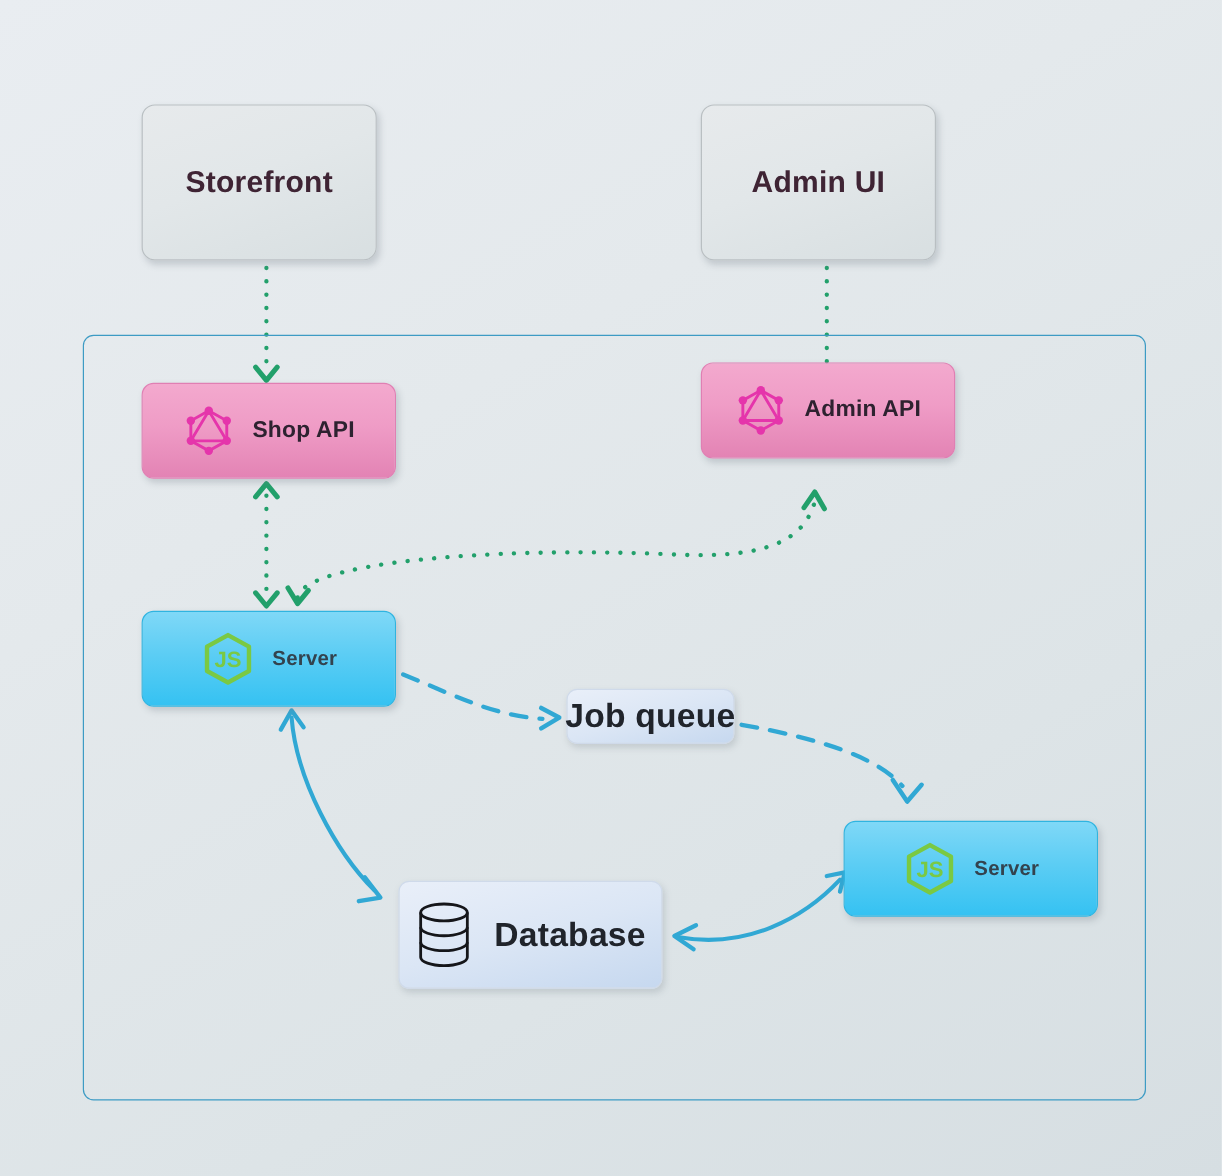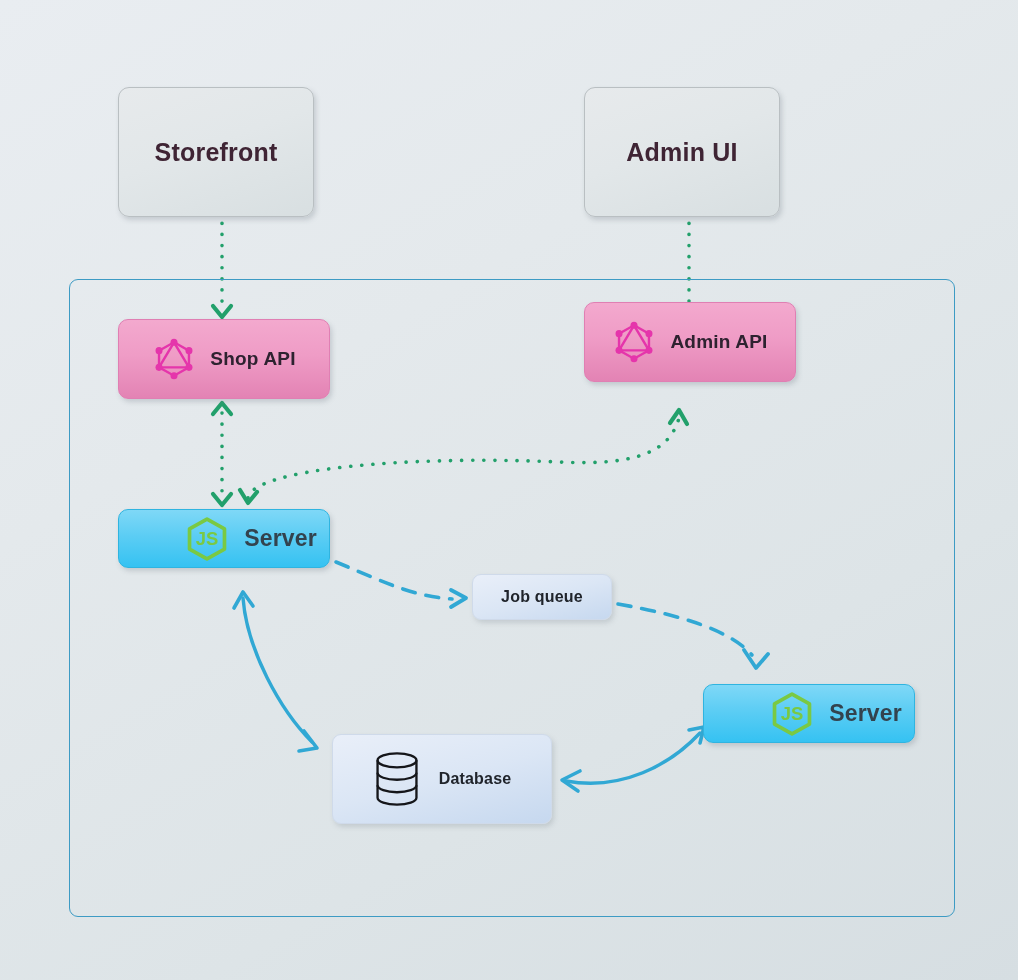--- a/index.html
+++ b/index.html
@@ -80,42 +80,41 @@
     box-shadow: 2px 3px 5px rgba(120,130,140,.30);
     gap: 14px;
     padding: 0 10px;
   }
   .api .label {
     font-size: 19px;
     color: #2e2230;
   }
   
   .svc {
-    height: 59px;
+    height: 80px;
     background: linear-gradient(180deg, #7fd8f7 0%, #5ccdf4 45%, #35c2f2 100%);
     border: 1.3px solid #2fb4e0;
     border-radius: 10px;
     box-shadow: 2px 3px 5px rgba(120,130,140,.30);
     gap: 14px;
     padding: 12px 12px;
-    justify-content: flex-end;
   }
   .svc .label {
-    font-size: 23px;
+    font-size: 17px;
     color: #33434e;
   }
   
   .plain {
     background: linear-gradient(165deg, #e9eff9 0%, #dbe6f5 50%, #c6d8ef 100%);
     border: 1px solid #cfdaea;
     border-radius: 9px;
     box-shadow: 2px 3px 5px rgba(120,130,140,.26);
   }
   .plain .label {
-    font-size: 16px;
+    font-size: 28px;
     color: #20242b;
   }
   #node-storefront { left: 118px; top: 50px; }
   #node-adminui    { left: 584px; top: 50px; }
   #node-shopapi    { left: 118px; top: 319px; }
   #node-adminapi   { left: 584px; top: 302px; }
   #node-server     { left: 118px; top: 509px; width: 212px; }
   #node-worker     { left: 703px; top: 684px; width: 212px; }
   #node-jobqueue   { left: 472px; top: 574px; width: 140px; height: 46px; }
   #node-database   { left: 332px; top: 734px; width: 220px; height: 90px;

